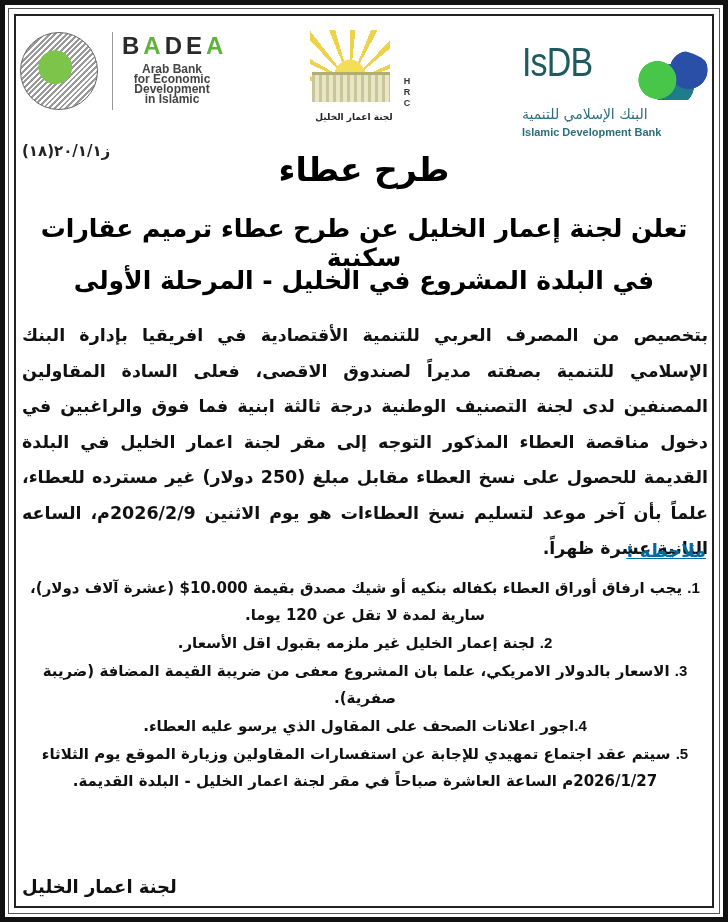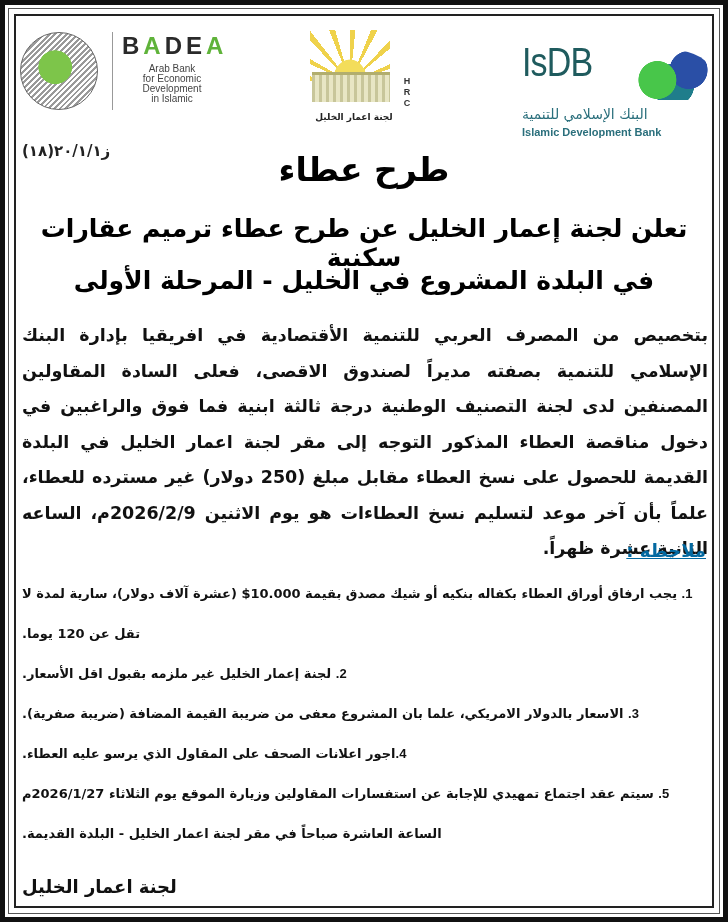--- a/index.html
+++ b/index.html
@@ -30,21 +30,21 @@
         repeating-linear-gradient(135deg, #9a9a9a 0 2px, #fff 2px 4px);
     }
     .badea-sep { position: absolute; left: 92px; top: 4px; width: 1px; height: 78px; background: #999; }
     .badea-title {
       position: absolute; left: 102px; top: 4px; font-family: "Liberation Sans", sans-serif;
       font-size: 24px; font-weight: bold; letter-spacing: 4px; color: #2a2a2a;
     }
     .badea-title .accent { color: #5fb33a; }
     .badea-sub {
       position: absolute; left: 102px; top: 36px; width: 100px; font-family: "Liberation Sans", sans-serif;
-      font-size: 10px; line-height: 10px; color: #444;
+      font-size: 12px; line-height: 10px; color: #444; font-weight: bold;
     }
 
     .hrc { position: absolute; left: 268px; top: 6px; width: 140px; height: 108px; }
     .hrc-sun {
       position: absolute; left: 28px; top: 10px; width: 80px; height: 52px;
       background: radial-gradient(ellipse at 50% 100%, #f3dd5a 0 30%, transparent 31%),
                   repeating-conic-gradient(from 250deg at 50% 100%, #efd24b 0 6deg, transparent 6deg 22deg);
     }
     .hrc-building {
       position: absolute; left: 30px; top: 52px; width: 78px; height: 30px;
@@ -100,22 +100,22 @@
     .body-text {
       position: absolute; left: 22px; right: 20px; top: 318px; direction: rtl; text-align: justify;
       text-align-last: right; font-family: "DejaVu Sans", sans-serif; font-size: 17.5px; font-weight: bold;
       line-height: 35.5px; color: #111;
     }
     .notes-head {
       position: absolute; right: 22px; top: 540px; direction: rtl; font-size: 18px; font-weight: bold;
       text-decoration: underline; color: #0369a1;
     }
     .notes {
-      position: absolute; left: 22px; right: 20px; top: 574px; direction: rtl; text-align: left;
-      font-family: "DejaVu Sans", sans-serif; font-size: 13px; font-weight: bold; line-height: 40px; color: #111;
+      position: absolute; left: 22px; right: 20px; top: 574px; direction: rtl; text-align: center;
+      font-family: "DejaVu Sans", sans-serif; font-size: 15px; font-weight: bold; line-height: 27px; color: #111;
       list-style: none;
     }
     .note { display: block; }
     .note .num { font-family: "Liberation Sans", sans-serif; }
     .signature {
       position: absolute; right: auto; left: 22px; top: 876px; direction: rtl; font-size: 18px; font-weight: bold; color: #111;
     }
   </style>
 </head>
 <body>

